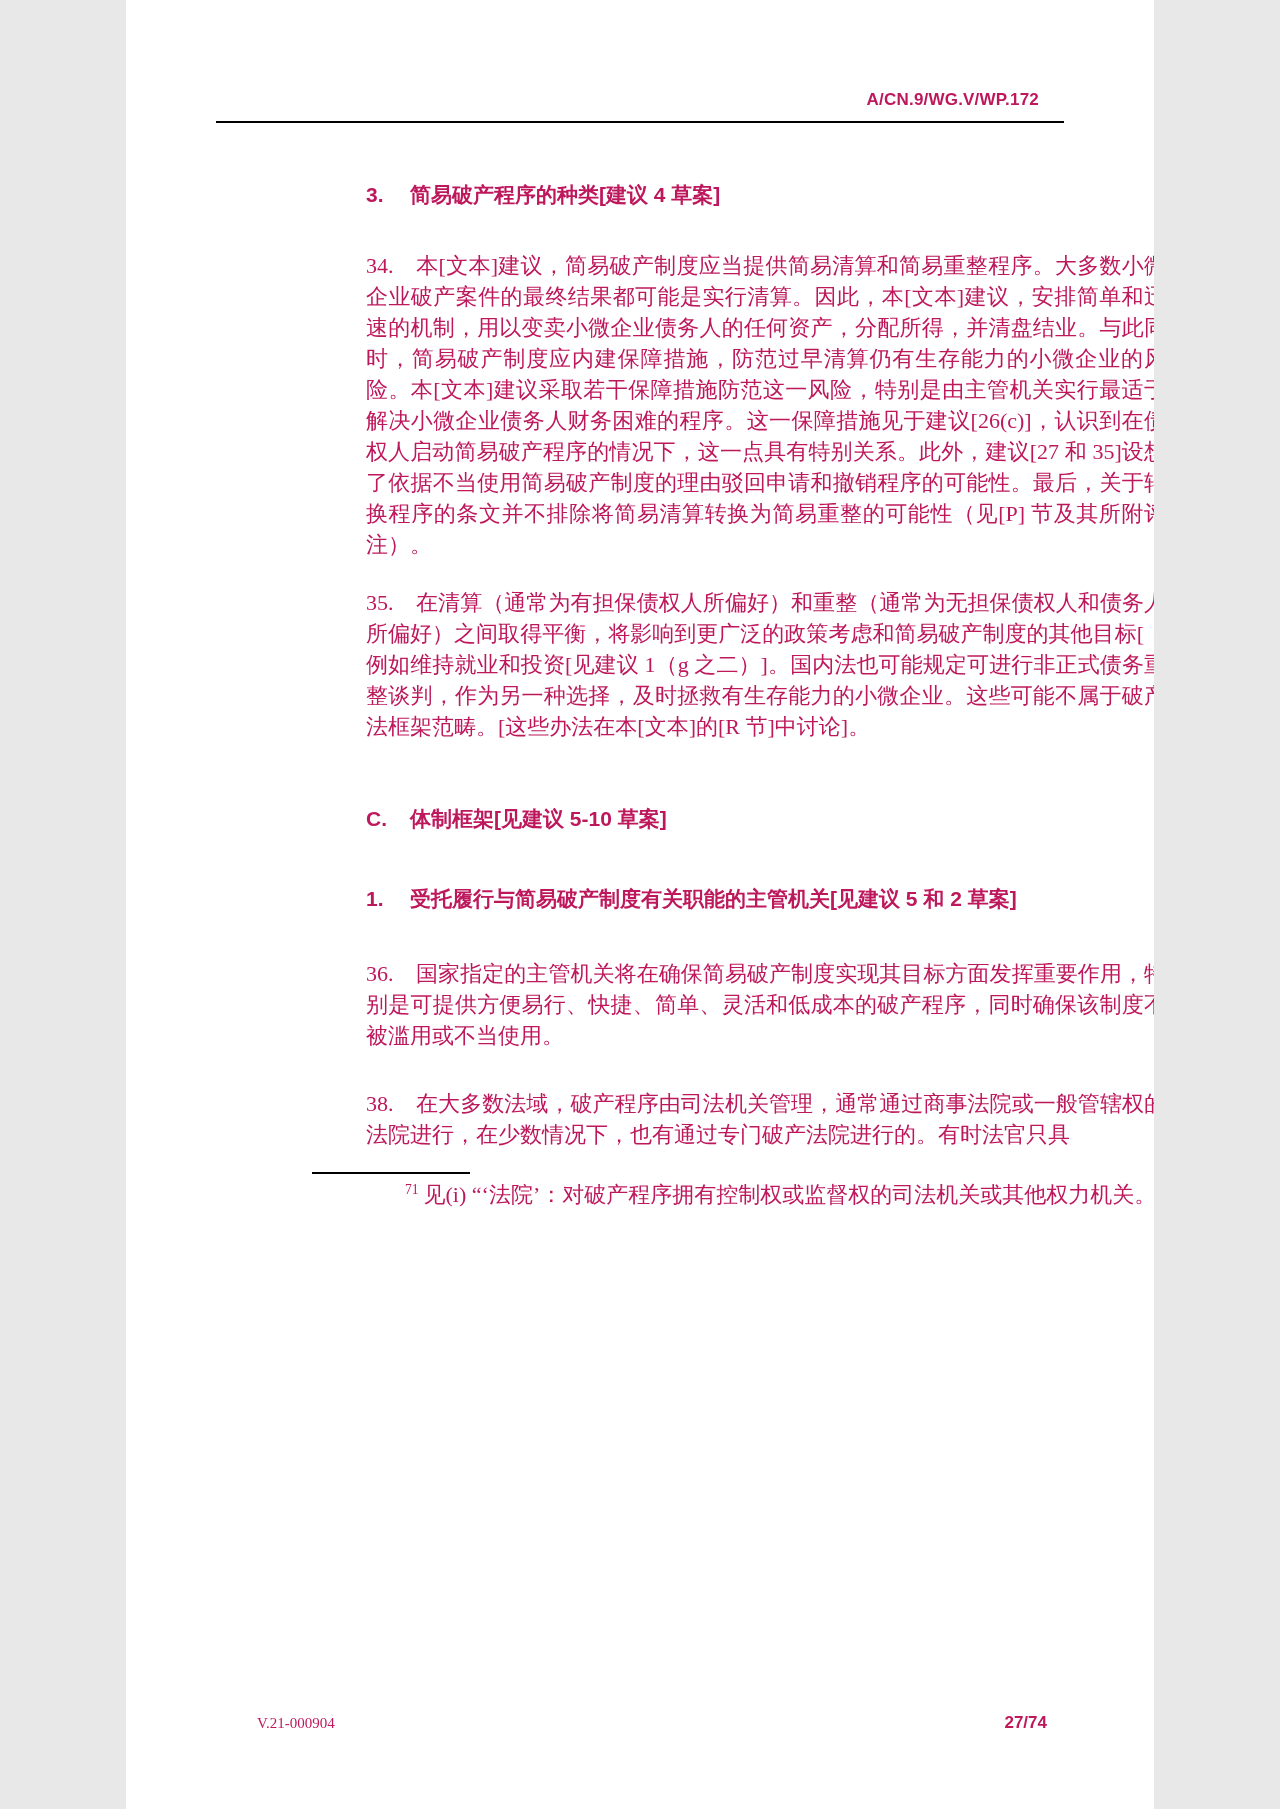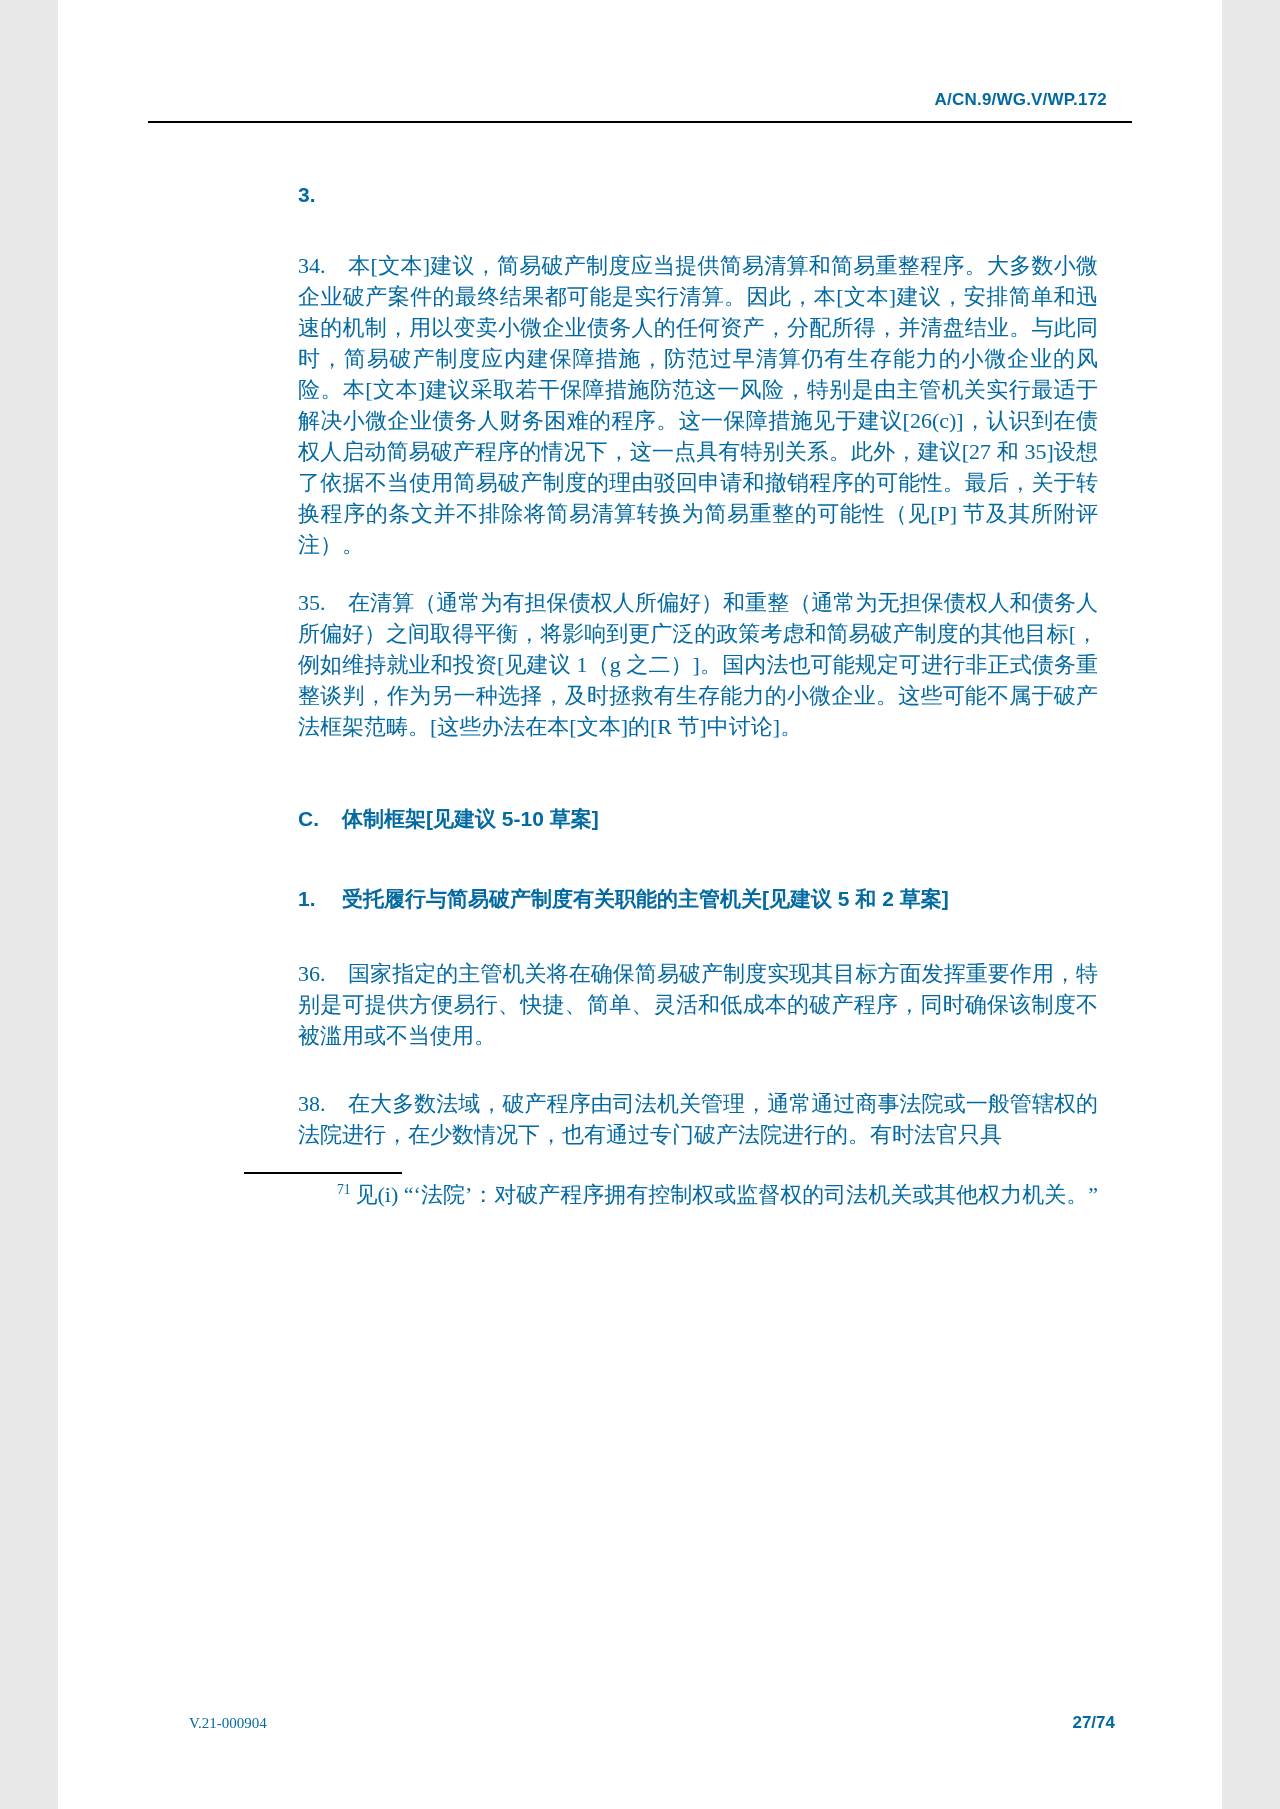--- a/index.html
+++ b/index.html
@@ -1,21 +1,21 @@
 <!DOCTYPE html>
 <html lang="zh"><head>
 <meta charset="utf-8">
 <style>
   html,body { margin:0; padding:0; background:#e8e8e8; }
   .page {
     position:relative;
-    width:1164px; height:1809px;
+    width:1028px; height:1809px;
     margin:0 auto;
     background:#ffffff;
-    color:#0369a1;
+    color:#be185d;
     font-family:"Liberation Serif","DejaVu Serif",serif;
     overflow:hidden;
   }
   .doc-header {
     position:absolute;
     top:90px; left:90px; right:90px;
     border-bottom:2px solid #000;
     padding-bottom:11px;
     text-align:right;
   }
@@ -98,20 +98,21 @@
 
   <div class="doc-header">
     <span class="doc-symbol">A/CN.9/WG.V/WP.172</span>
   </div>
 
   <div class="content">
 
 
     <div class="h-sec h3x">
       <span class="hnum">3.</span>
+      <span>简易破产程序的种类[建议 4 草案]</span>
     </div>
 
     <p class="para p34"><span class="pnum">34.</span><span>本[文本]建议，简易破产制度应当提供简易清算和简易重整程序。大多数小微企业破产案件的最终结果都可能是实行清算。因此，本[文本]建议，安排简单和迅速的机制，用以变卖小微企业债务人的任何资产，分配所得，并清盘结业。与此同时，简易破产制度应内建保障措施，防范过早清算仍有生存能力的小微企业的风险。本[文本]建议采取若干保障措施防范这一风险，特别是由主管机关实行最适于解决小微企业债务人财务困难的程序。这一保障措施见于建议[26(c)]，认识到在债权人启动简易破产程序的情况下，这一点具有特别关系。此外，建议[27 和 35]设想了依据不当使用简易破产制度的理由驳回申请和撤销程序的可能性。最后，关于转换程序的条文并不排除将简易清算转换为简易重整的可能性（见[P] 节及其所附评注）。</span></p>
 
     <p class="para p35"><span class="pnum">35.</span><span>在清算（通常为有担保债权人所偏好）和重整（通常为无担保债权人和债务人所偏好）之间取得平衡，将影响到更广泛的政策考虑和简易破产制度的其他目标[，例如维持就业和投资[见建议 1（g 之二）]。国内法也可能规定可进行非正式债务重整谈判，作为另一种选择，及时拯救有生存能力的小微企业。这些可能不属于破产法框架范畴。[这些办法在本[文本]的[R 节]中讨论]。</span></p>
 
     <div class="h-sec hC">
       <span class="hnum">C.</span>
       <span>体制框架[见建议 5-10 草案]</span>
     </div>

